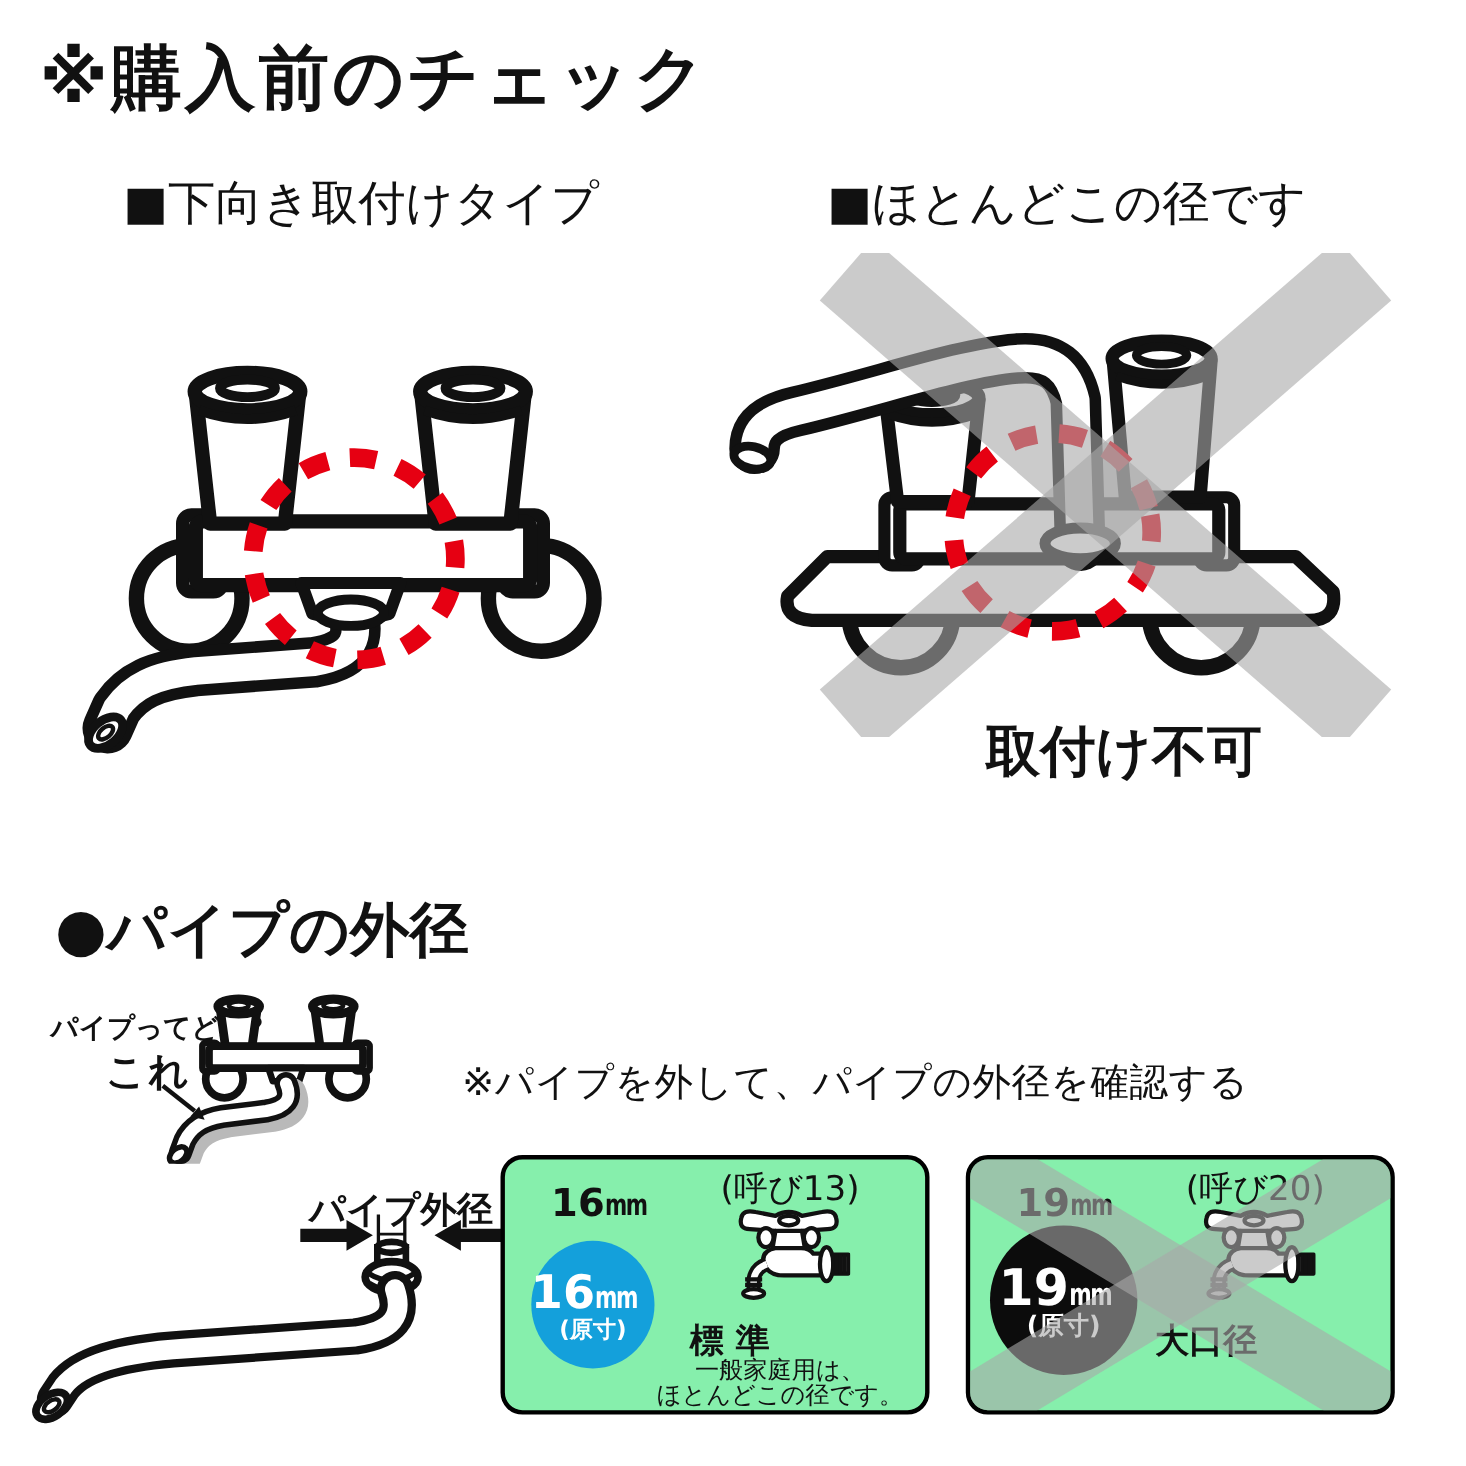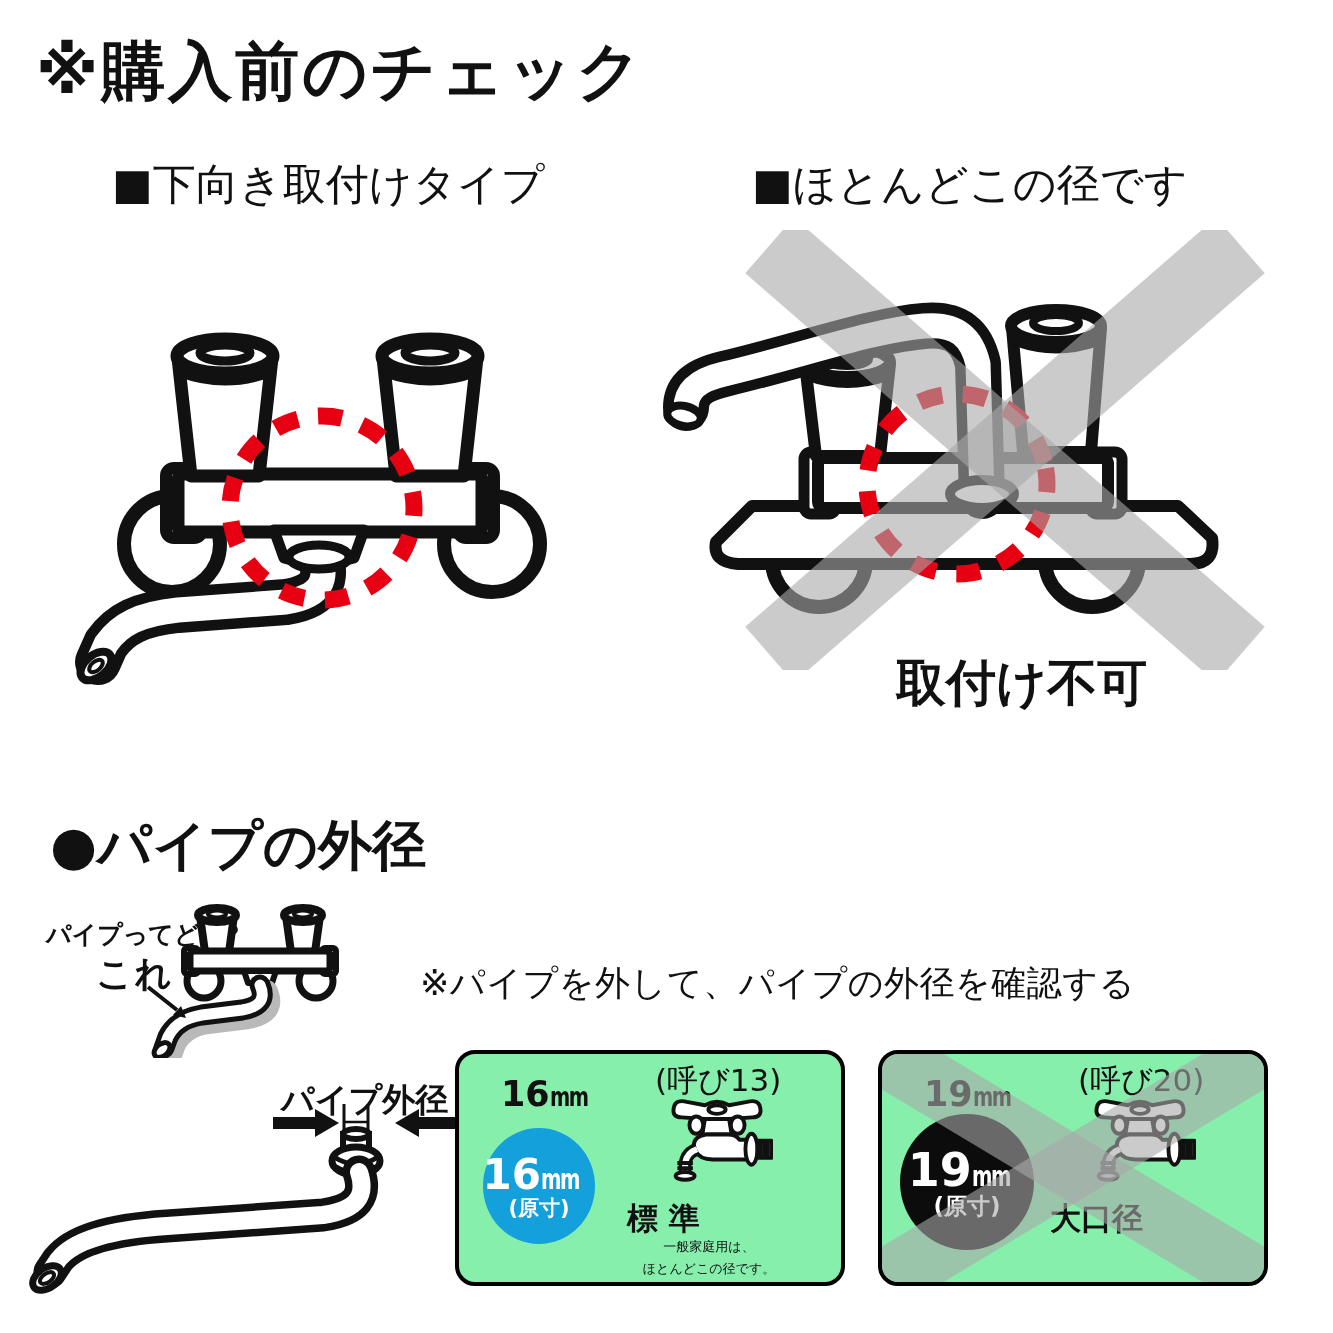--- a/index.html
+++ b/index.html
@@ -34,21 +34,21 @@
   }
   .size-circle.blue{left:24px;top:74px;width:112px;height:116px;background:#14a0db;}
   .size-circle.black{left:18px;top:60px;width:134px;height:136px;background:#0c0c0c;}
   .circ-num{font-size:42px;white-space:nowrap;}
   .size-circle.black .circ-num{font-size:46px;}
   .circ-num .unit{font-size:28px;display:inline-block;transform:scaleX(0.7);transform-origin:left bottom;letter-spacing:-2px;}
   .circ-note{font-size:21px;white-space:nowrap;}
   .size-circle.black .circ-note{font-size:23px;}
   .tap-icon{position:absolute;left:202px;top:38px;width:112px;height:92px;}
   .card-category{position:absolute;left:168px;top:144px;width:200px;font-size:31px;font-weight:bold;white-space:nowrap;}
-  .card-note{position:absolute;left:120px;top:182px;width:260px;text-align:center;font-size:13px;line-height:22px;white-space:nowrap;}
+  .card-note{position:absolute;left:120px;top:182px;width:260px;text-align:center;font-size:22px;line-height:22px;white-space:nowrap;}
   .xbar{
     position:absolute;left:50%;top:50%;width:452px;height:62px;margin-left:-226px;margin-top:-31px;
     background:rgba(168,168,168,0.6);
   }
   .xbar.a{transform:rotate(31deg);}
   .xbar.b{transform:rotate(-31deg);}
 </style>
 </head>
 <body>
 

